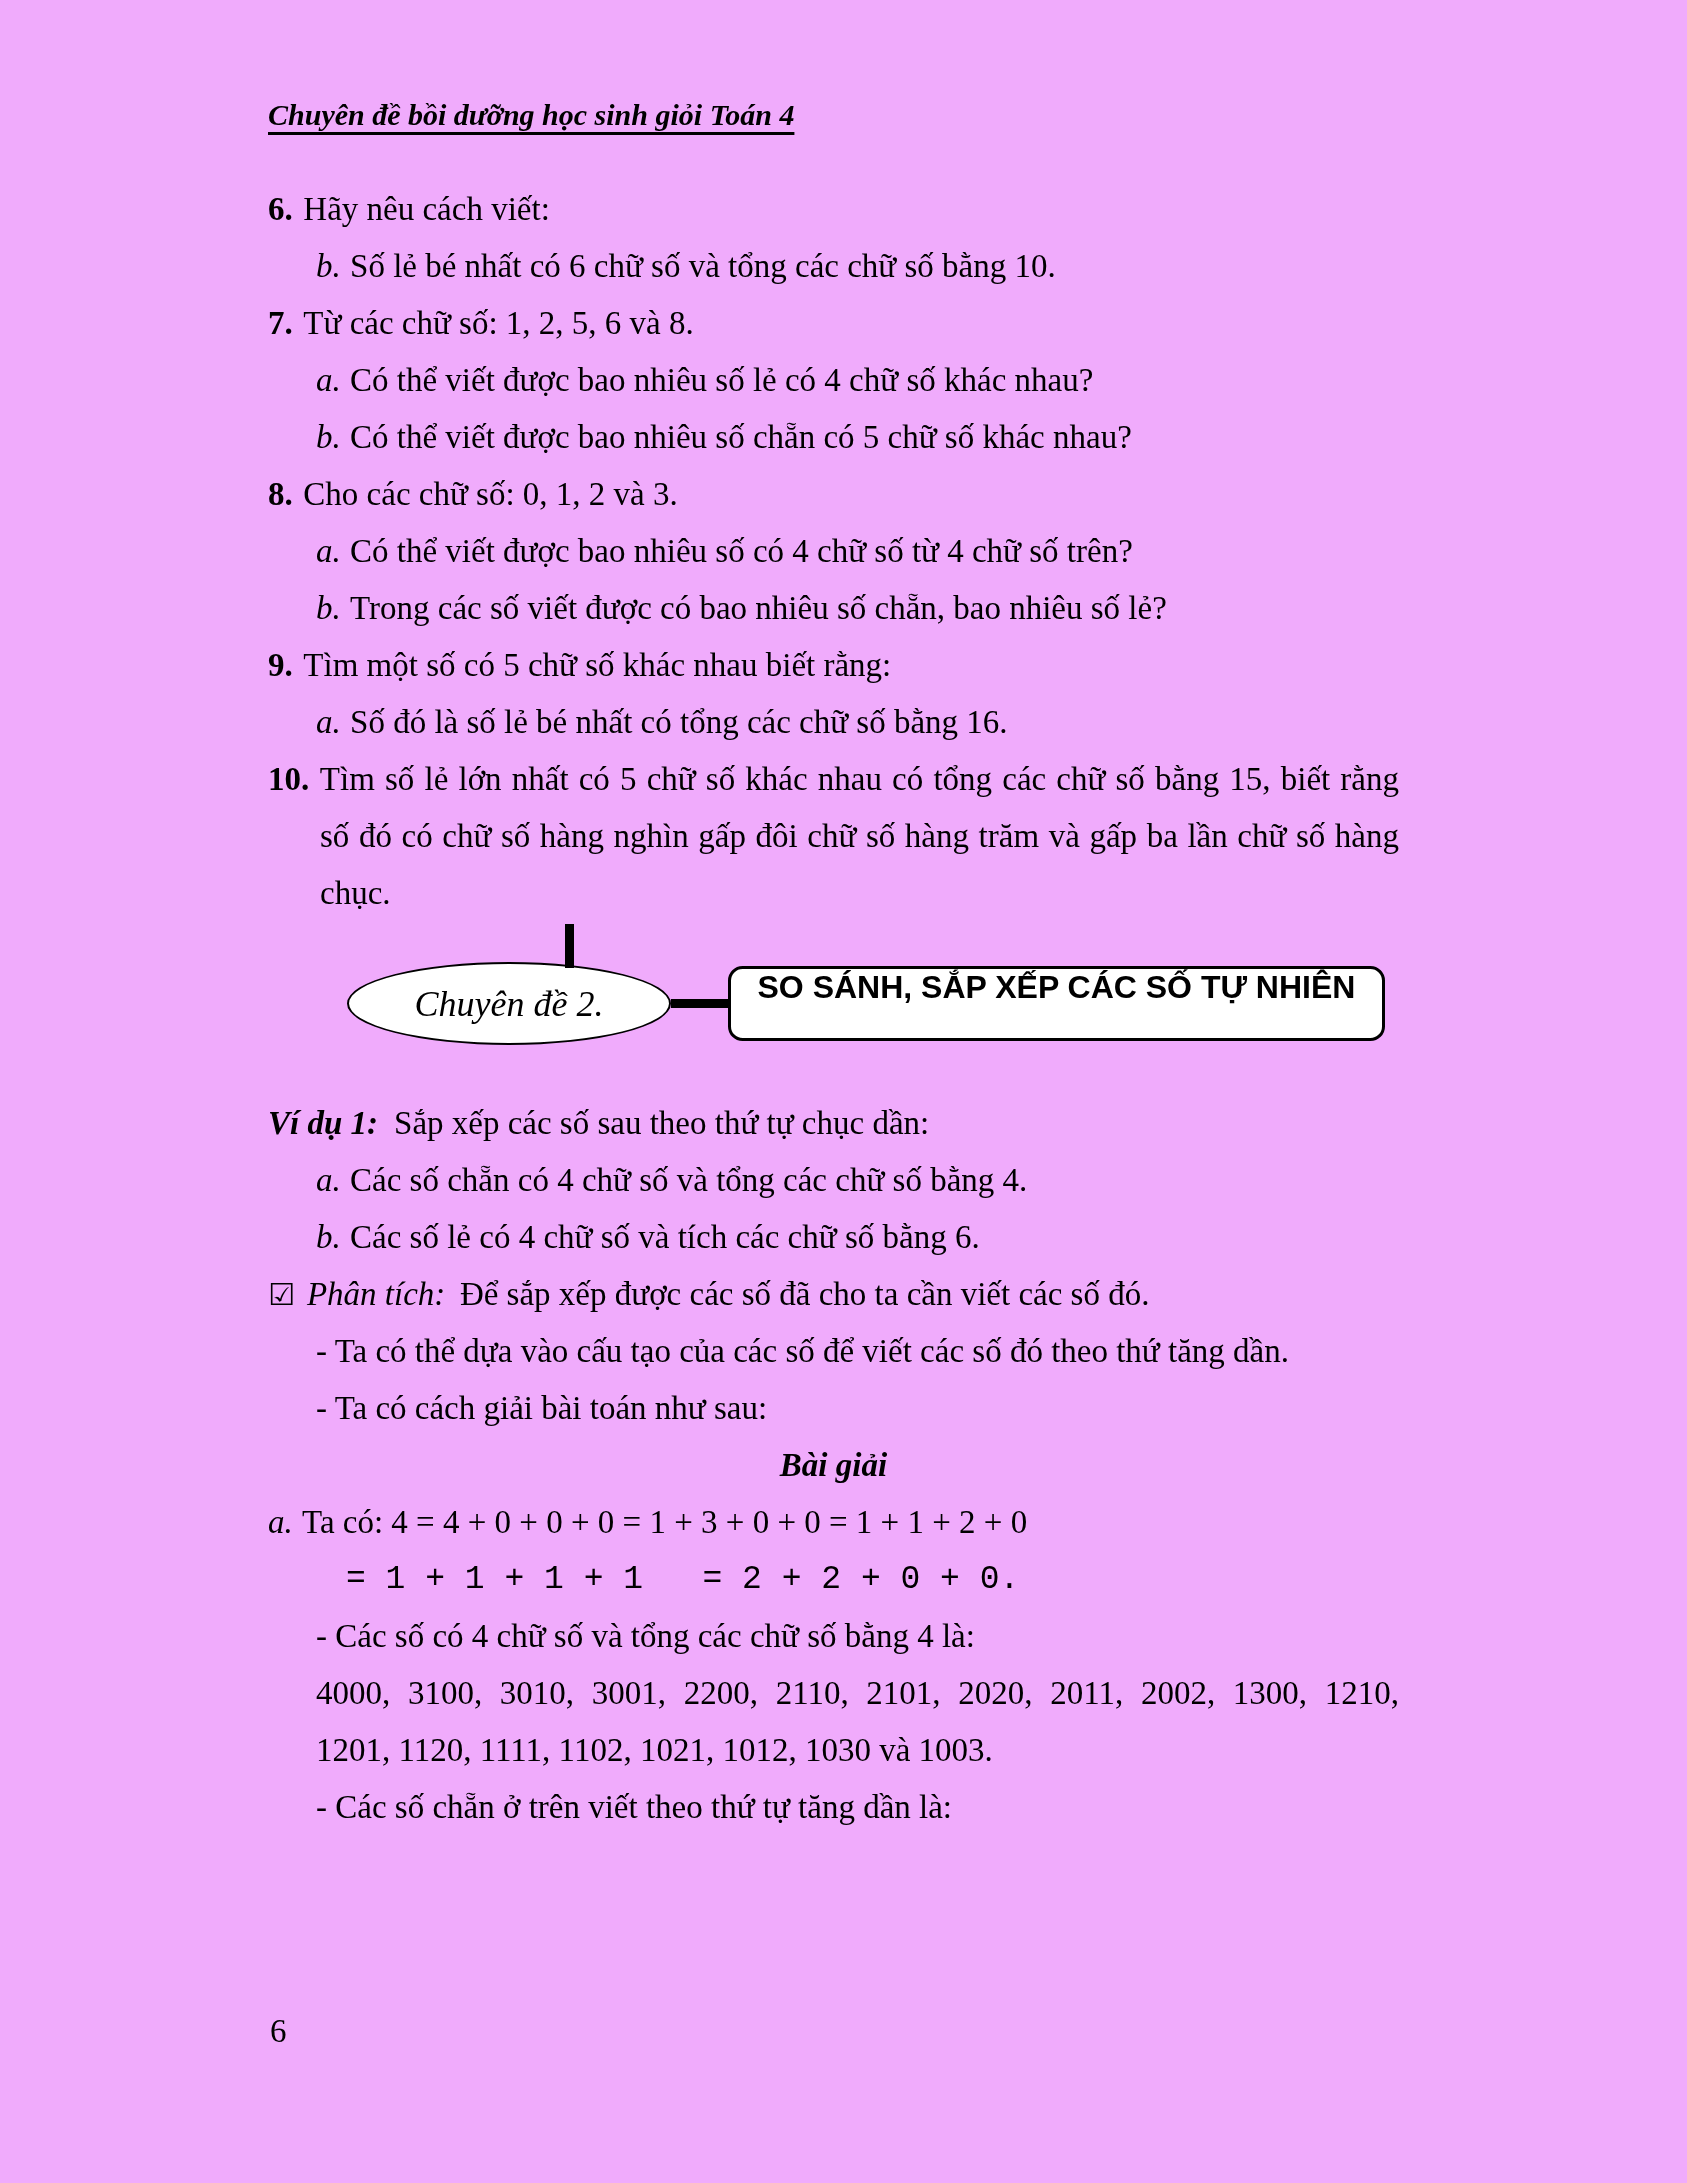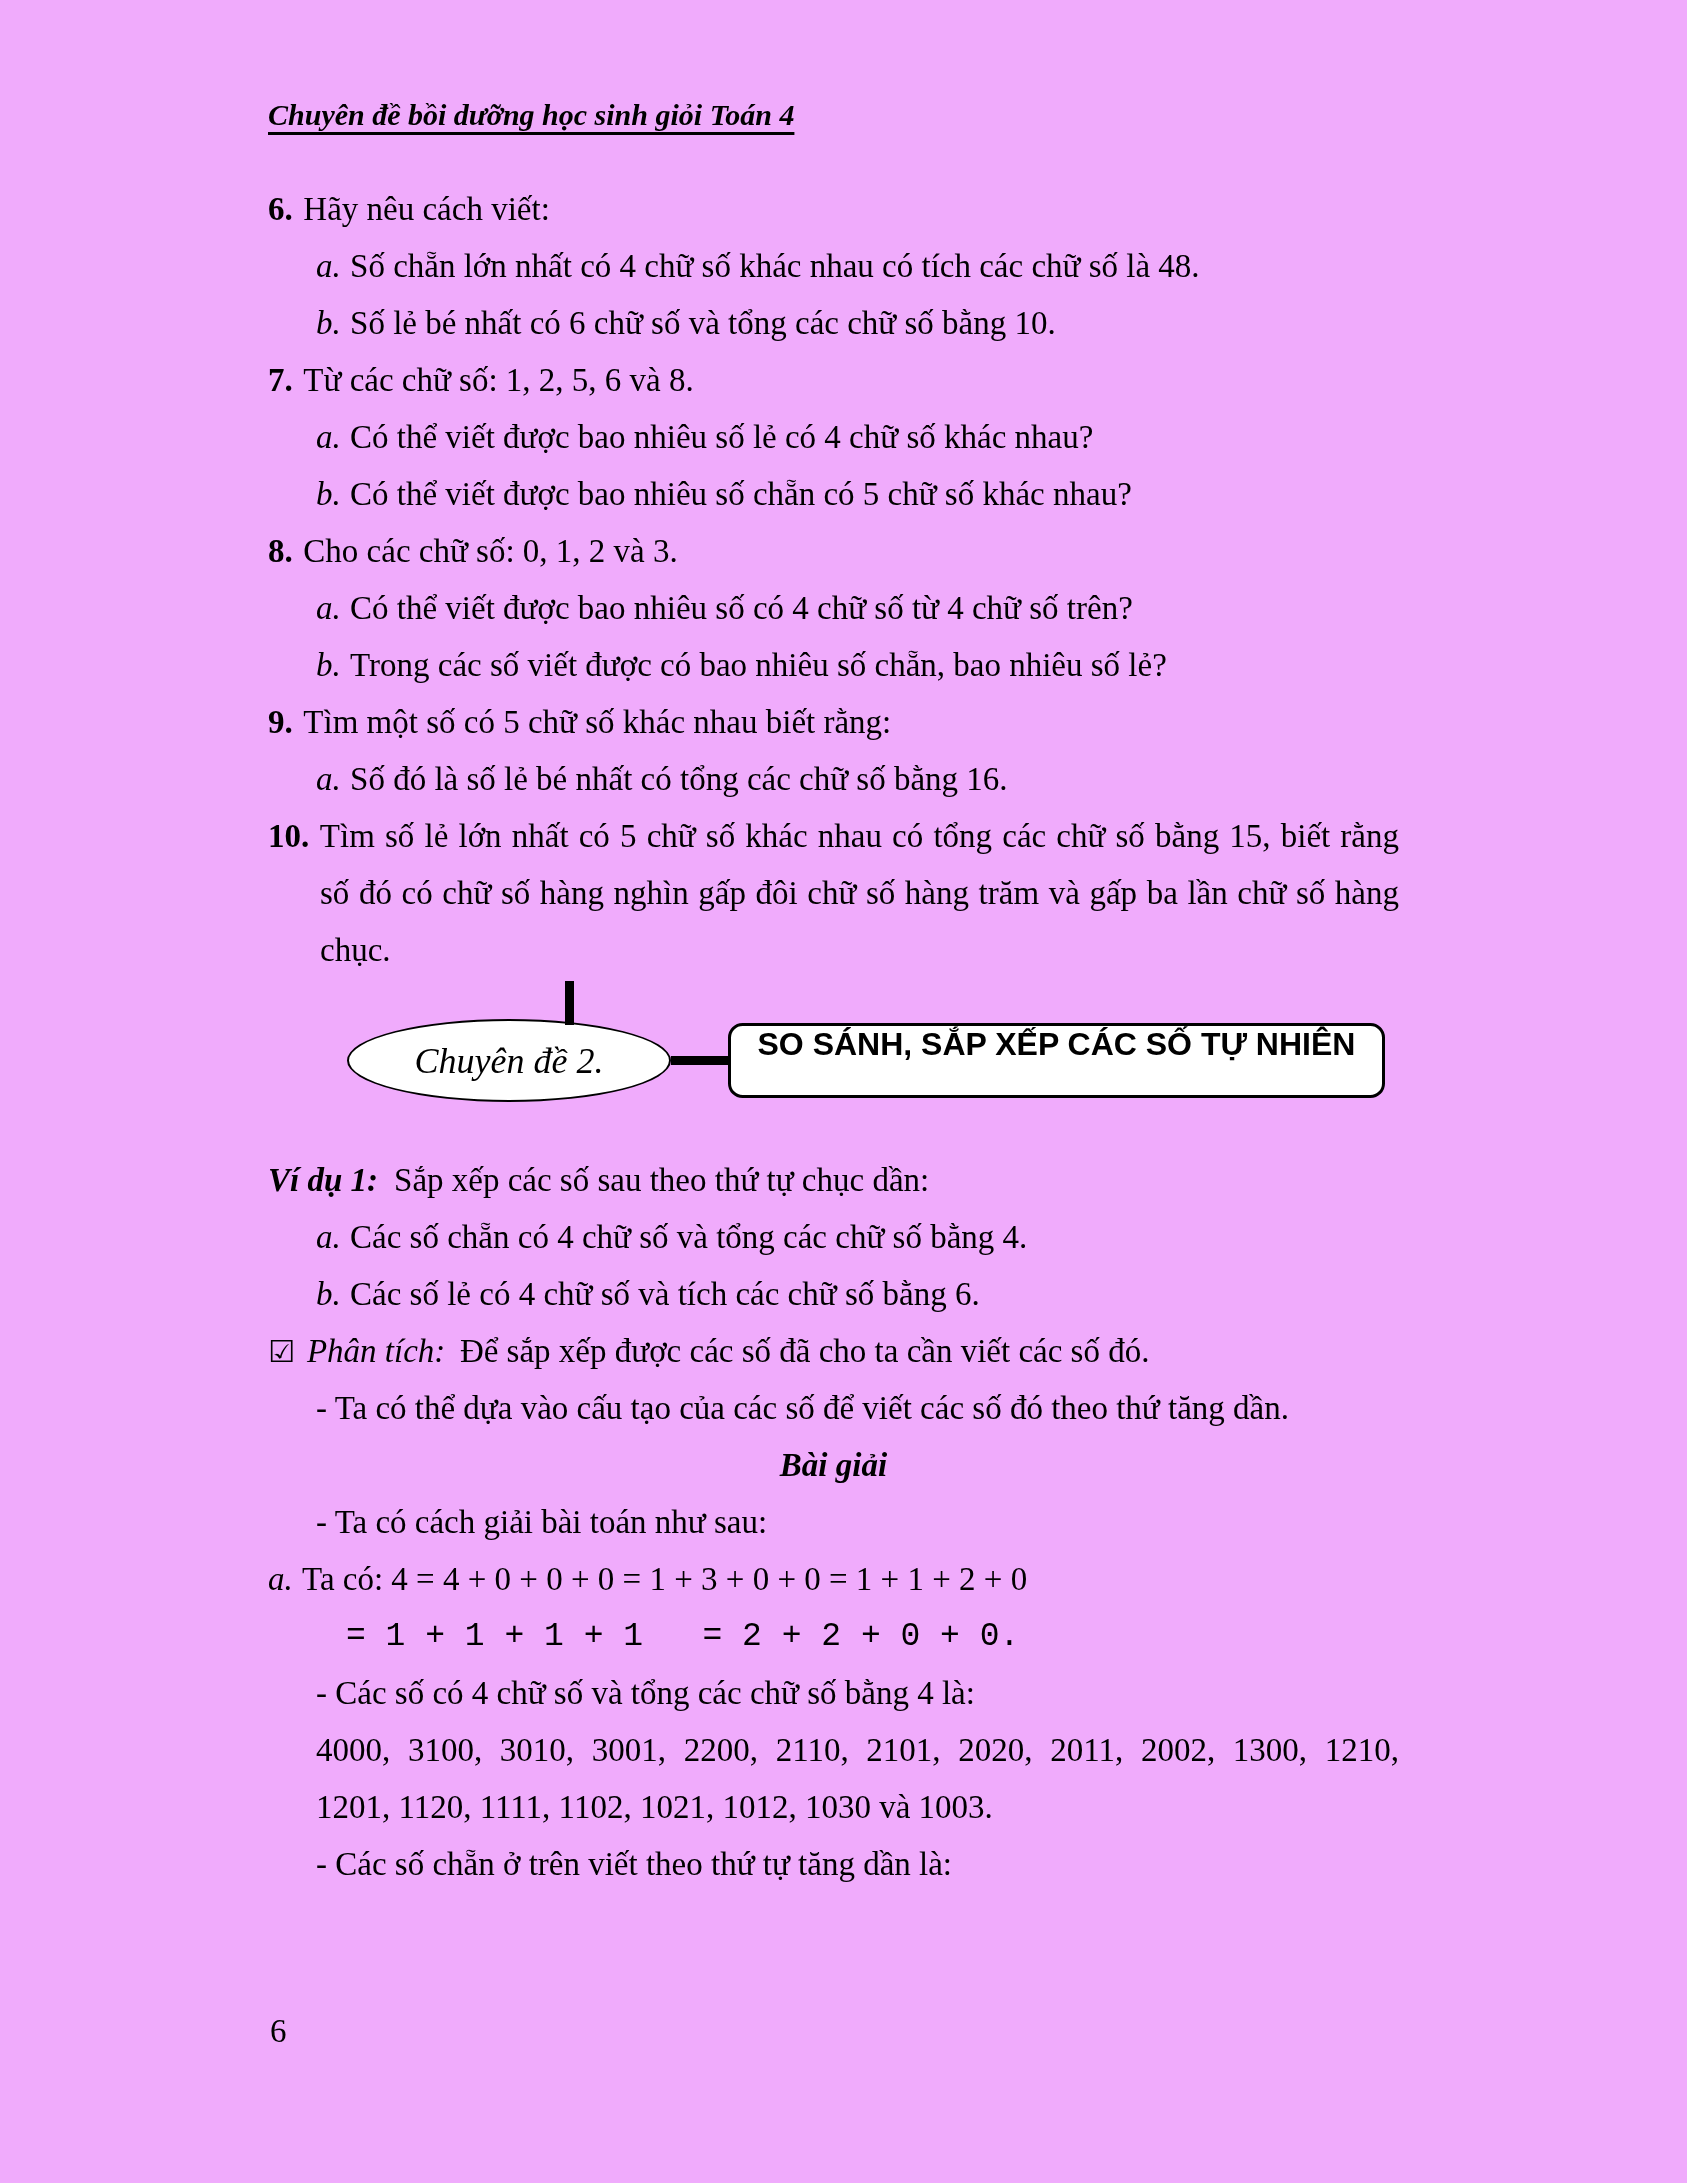--- a/index.html
+++ b/index.html
@@ -60,23 +60,20 @@
 
 <div class="page">
   <div class="content">
 
     <div class="header-title">Chuyên đề bồi dưỡng học sinh giỏi Toán 4</div>
 
     <div class="line problem-head">
       <span class="pnum">6.</span><span>Hãy nêu cách viết:</span>
     </div>
     <div class="line part">
-      <span class="plabel">a.</span><span>Số chẵn lớn nhất có 4 chữ số khác nhau có tích các chữ số là 48.</span>
-    </div>
-    <div class="line part">
       <span class="plabel">b.</span><span>Số lẻ bé nhất có 6 chữ số và tổng các chữ số bằng 10.</span>
     </div>
 
     <div class="line problem-head">
       <span class="pnum">7.</span><span>Từ các chữ số: 1, 2, 5, 6 và 8.</span>
     </div>
     <div class="line part">
       <span class="plabel">a.</span><span>Có thể viết được bao nhiêu số lẻ có 4 chữ số khác nhau?</span>
     </div>
     <div class="line part">
@@ -124,23 +121,23 @@
       <span class="plabel">a.</span><span>Các số chẵn có 4 chữ số và tổng các chữ số bằng 4.</span>
     </div>
     <div class="line part">
       <span class="plabel">b.</span><span>Các số lẻ có 4 chữ số và tích các chữ số bằng 6.</span>
     </div>
 
     <div class="line">
       <span class="check">☑</span><span class="ana-label">Phân tích:</span><span>Để sắp xếp được các số đã cho ta cần viết các số đó.</span>
     </div>
     <div class="line ind just">- Ta có thể dựa vào cấu tạo của các số để viết các số đó theo thứ tăng dần.</div>
+    <div class="line ind">- Ta có cách giải bài toán như sau:</div>
+
     <div class="line sol-title">Bài giải</div>
-
-    <div class="line ind">- Ta có cách giải bài toán như sau:</div>
     <div class="line">
       <span class="plabel">a.</span><span>Ta có: 4 = 4 + 0 + 0 + 0 = 1 + 3 + 0 + 0 = 1 + 1 + 2 + 0</span>
     </div>
     <div class="line eq2">= 1 + 1 + 1 + 1   = 2 + 2 + 0 + 0.</div>
     <div class="line ind">- Các số có 4 chữ số và tổng các chữ số bằng 4 là:</div>
     <div class="line ind just-last">4000, 3100, 3010, 3001, 2200, 2110, 2101, 2020, 2011, 2002, 1300, 1210,</div>
     <div class="line ind">1201, 1120, 1111, 1102, 1021, 1012, 1030 và 1003.</div>
     <div class="line ind">- Các số chẵn ở trên viết theo thứ tự tăng dần là:</div>
 
   </div>

